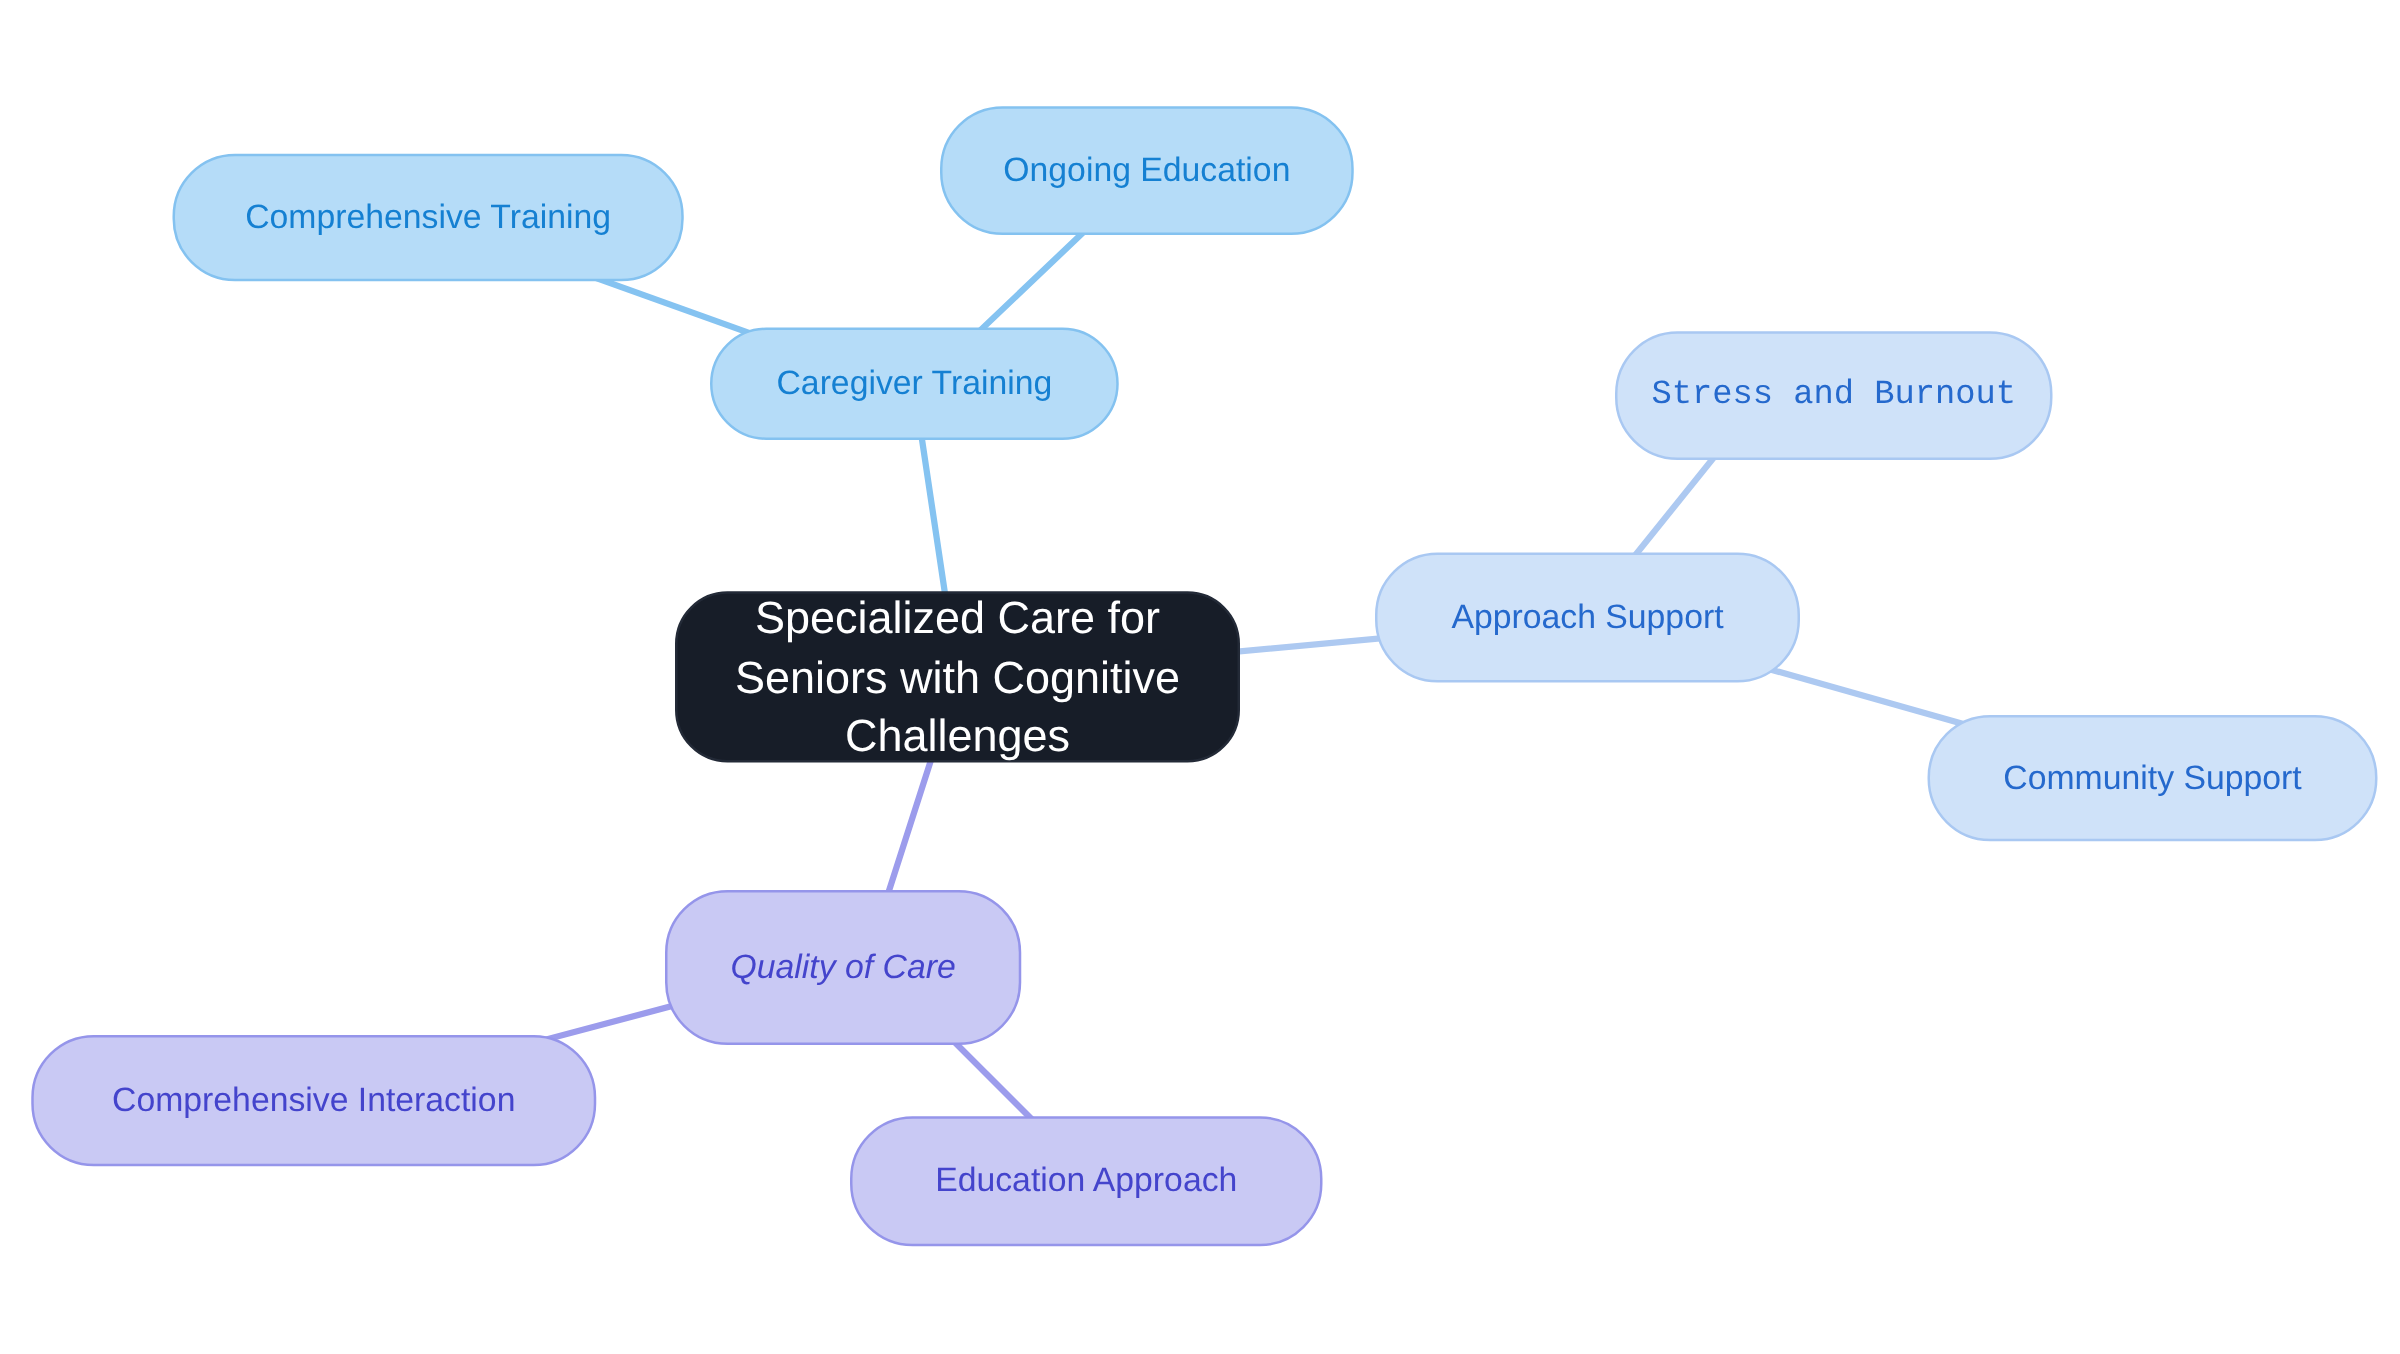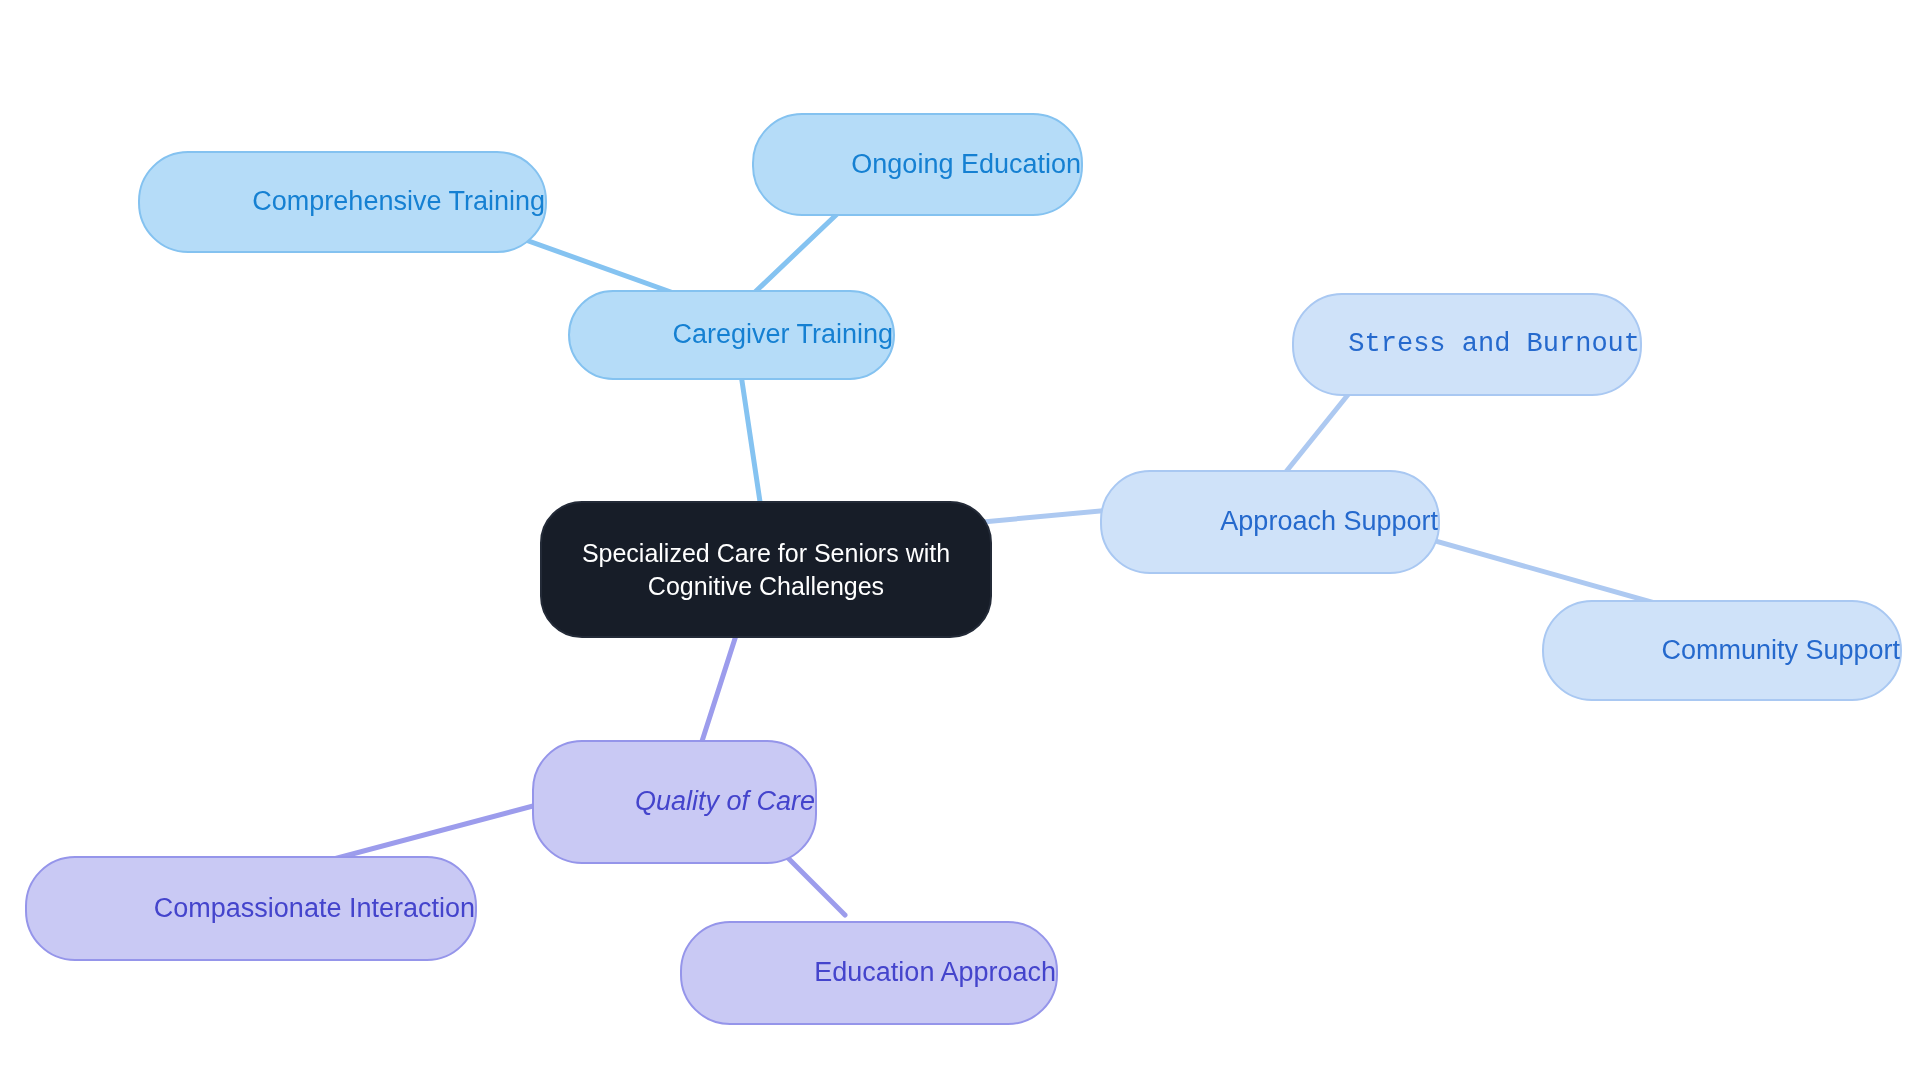--- a/index.html
+++ b/index.html
@@ -28,35 +28,34 @@
   }
   .edge-b0 { stroke: var(--b0-line, #85c3f1); }
   .edge-b1 { stroke: var(--b1-line, #adc9f1); }
   .edge-b2 { stroke: var(--b2-line, #9c9cec); }
 
   .node {
     position: absolute;
     box-sizing: border-box;
     display: flex;
     align-items: center;
-    justify-content: flex-end;
+    justify-content: center;
     text-align: center;
     border-radius: 50px;
     font-size: 27px;
     line-height: 1.3;
     cursor: default;
     user-select: none;
-    margin-top: 28px;
   }
   .node-root {
     background: var(--root-fill, #171d28);
     color: var(--root-text, #ffffff);
     border: 2px solid #232a37;
     border-radius: 42px;
-    font-size: 25px;
+    font-size: 36px;
     line-height: 1.32;
     padding: 0 24px;
   }
   .node-b0 {
     background: var(--b0-fill, #b5dcf8);
     border: 2px solid var(--b0-border, #84c2f0);
     color: var(--b0-text, #1580d2);
   }
   .node-b1 {
     background: var(--b1-fill, #cfe2f9);
@@ -115,20 +114,20 @@
 
   <div class="node node-b1" style="left:1542px; top:572px; width:360px; height:101px;">
     <span class="node-label">Community Support</span>
   </div>
 
   <div class="node node-b2" style="left:532px; top:712px; width:285px; height:124px;font-style:italic;">
     <span class="node-label">Quality of Care</span>
   </div>
 
   <div class="node node-b2" style="left:25px; top:828px; width:452px; height:105px;">
-    <span class="node-label">Compassionate Interaction</span>
+    <span class="node-label">Comprehensive Interaction</span>
   </div>
 
   <div class="node node-b2" style="left:680px; top:893px; width:378px; height:104px;">
     <span class="node-label">Education Approach</span>
   </div>
 
 </div>
 
 </body></html>

